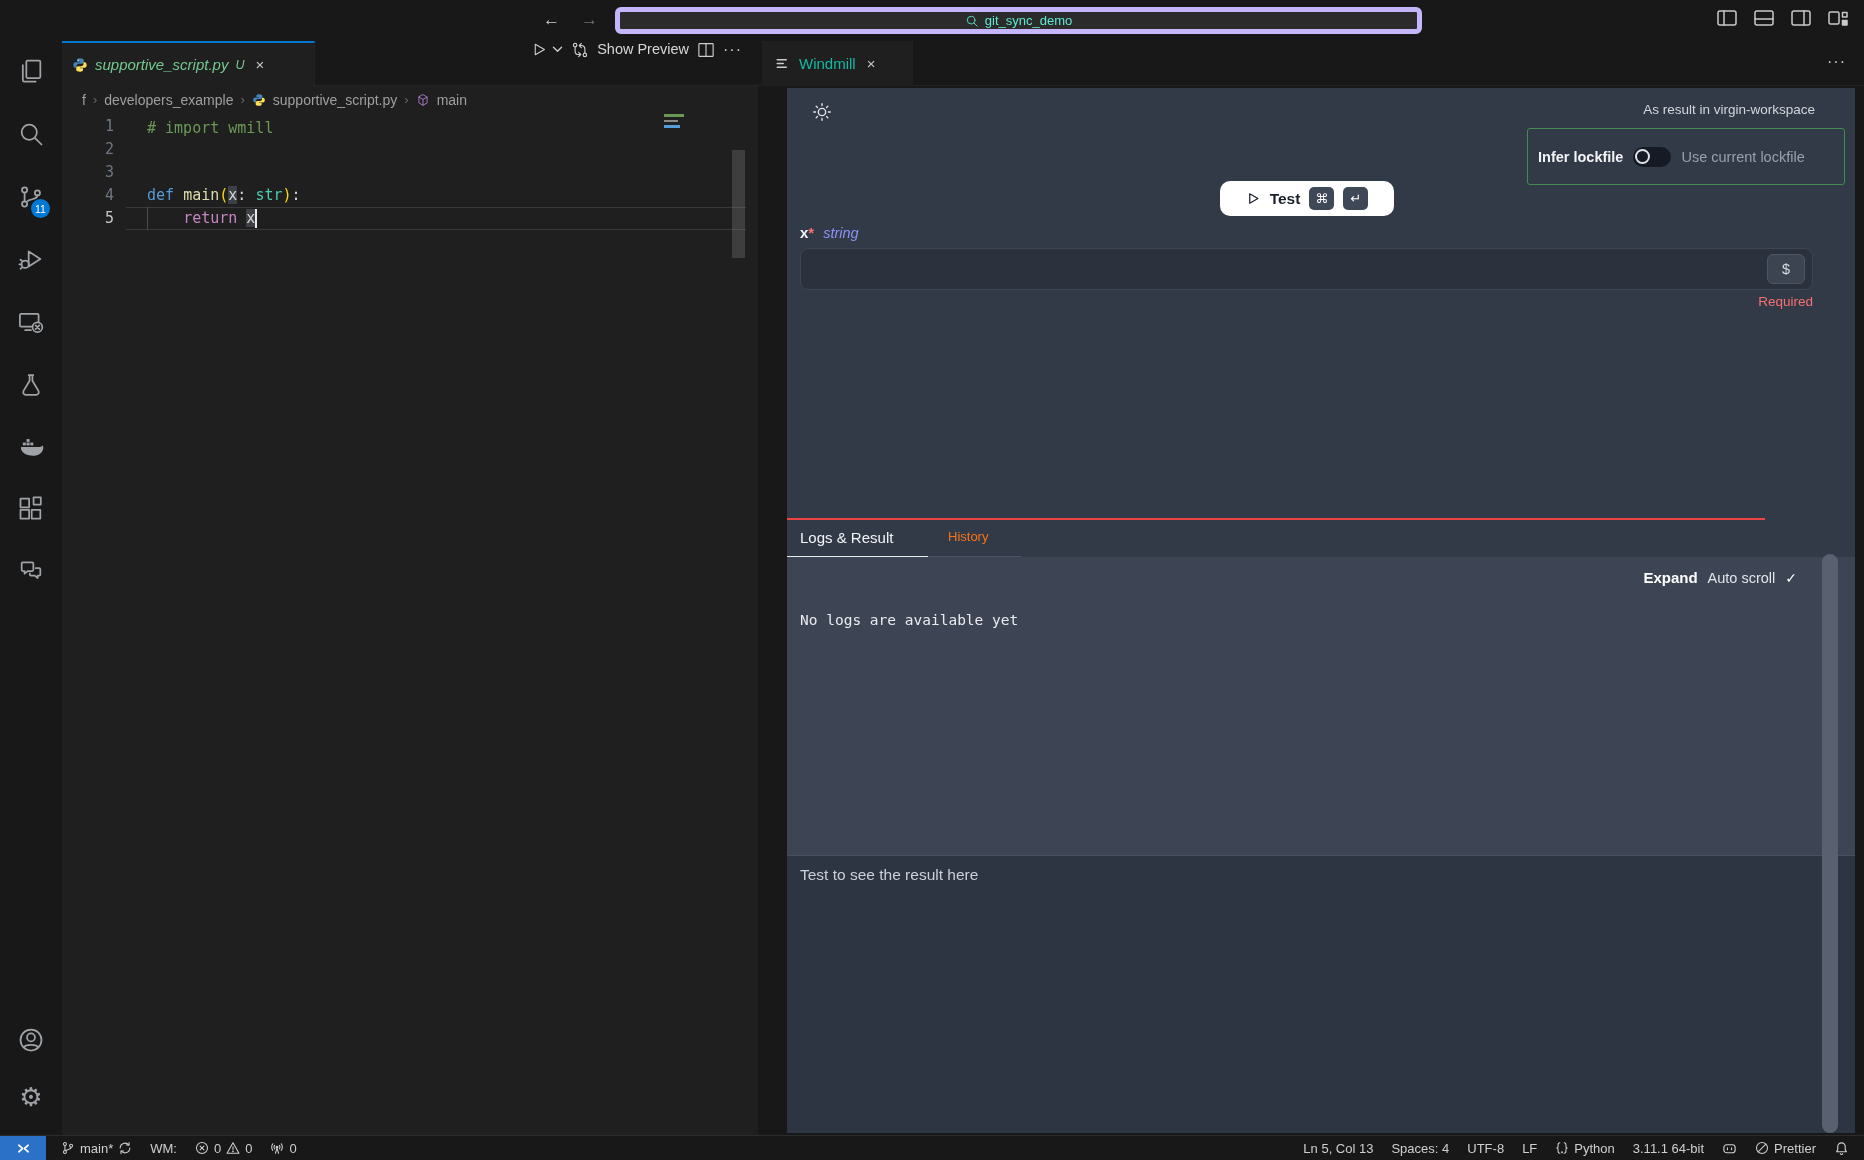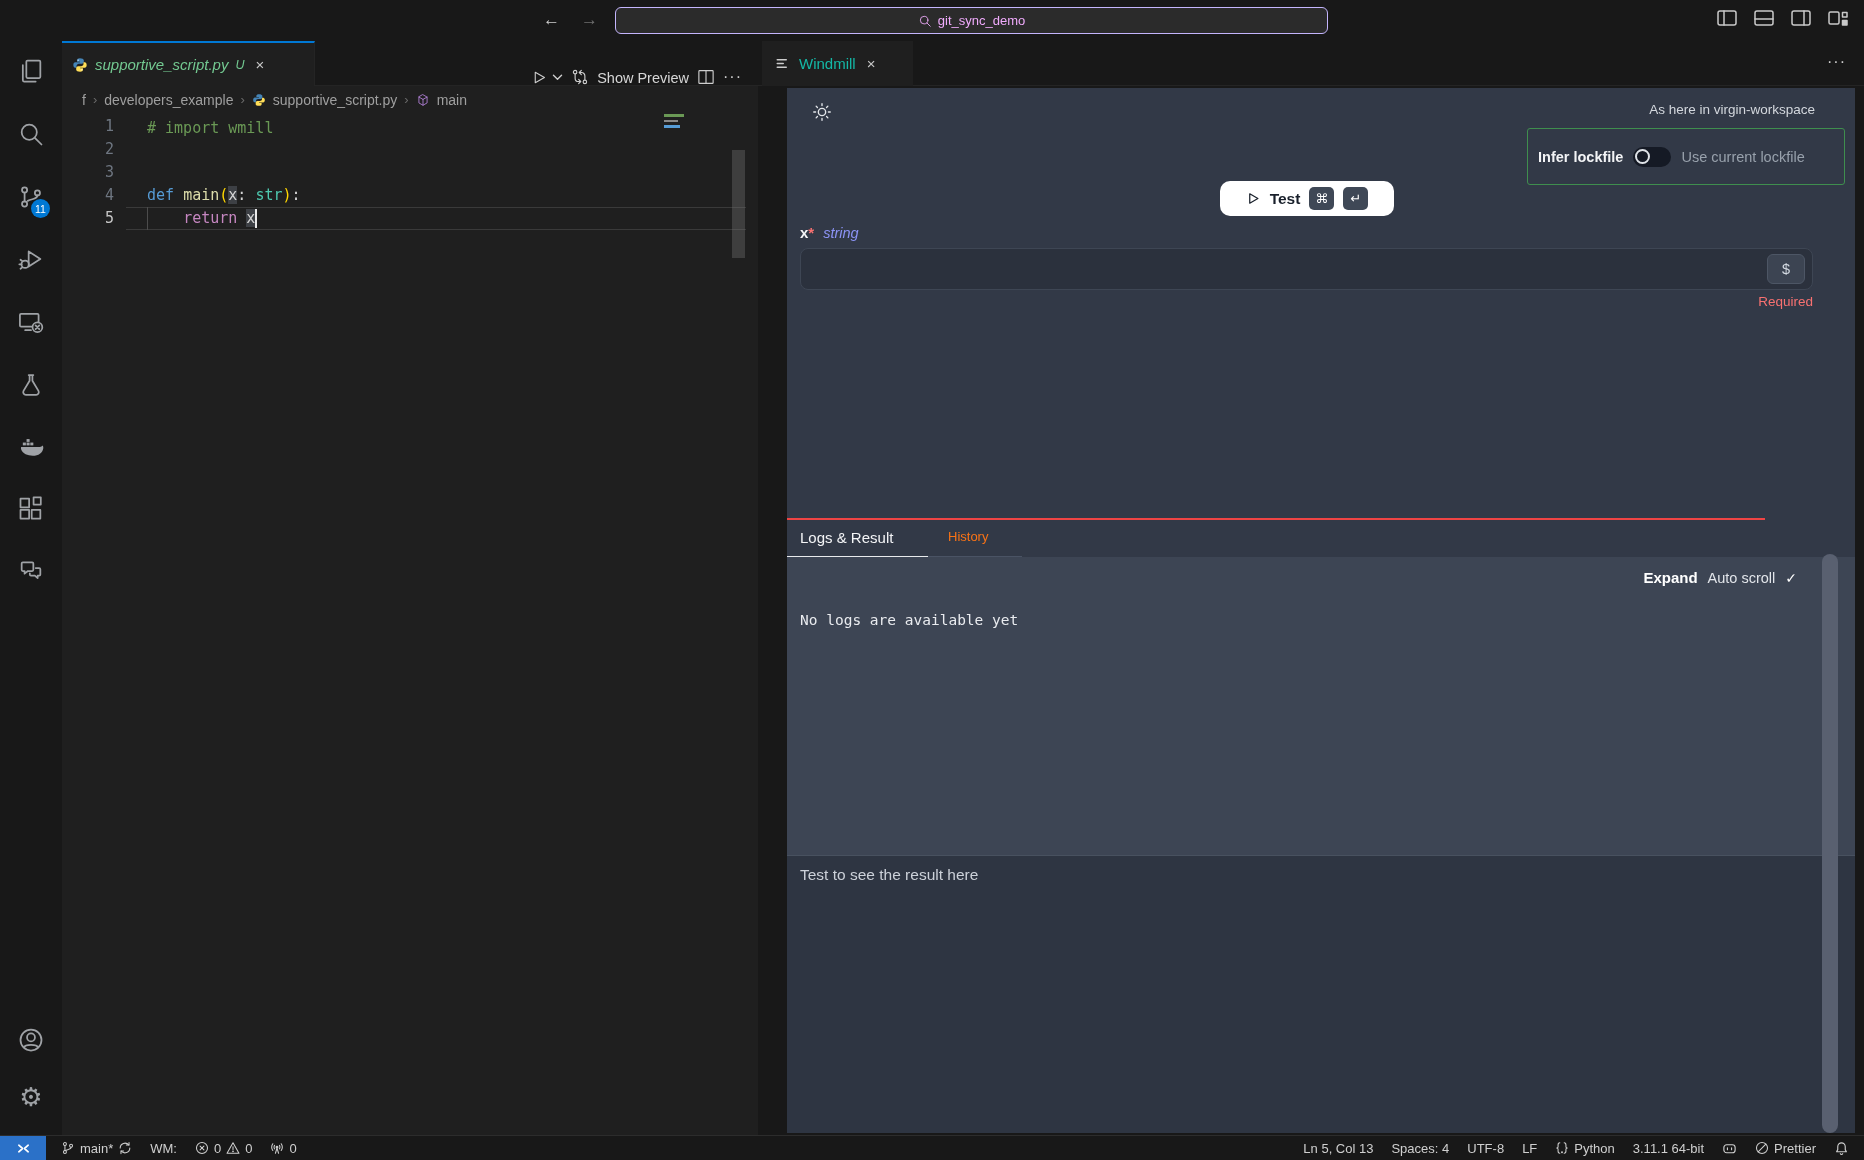--- a/index.html
+++ b/index.html
@@ -5,39 +5,39 @@
   * { margin:0; padding:0; box-sizing:border-box; }
   html,body { width:1864px; height:1160px; overflow:hidden; }
   body { font-family:"Liberation Sans", sans-serif; background:#1f1f1f; position:relative; color:#ccc; }
   svg { display:block; }
   .ico { stroke:currentColor; fill:none; stroke-width:1.5; stroke-linecap:round; stroke-linejoin:round; }
 
   
   #titlebar { position:absolute; left:0; top:0; width:1864px; height:41px; background:#181818; }
   #nav-back { position:absolute; left:543px; top:10px; font-size:17px; color:#cfcfcf; }
   #nav-fwd  { position:absolute; left:581px; top:10px; font-size:17px; color:#6f6f6f; }
-  #cmdcenter { position:absolute; left:615px; top:7px; width:713px; height:27px; background:#2b2b2b;
-    border:1px solid #c4b5fd; border-radius:6px; display:flex; align-items:center; justify-content:center;
-    gap:6px; color:#f0abfc; font-size:13px; }
+  #cmdcenter { position:absolute; left:615px; top:7px; width:807px; height:27px; background:#2b2b2b;
+    border:5px solid #c4b5fd; border-radius:6px; display:flex; align-items:center; justify-content:center;
+    gap:6px; color:#5eead4; font-size:13px; }
   #tb-icons { position:absolute; right:16px; top:10px; display:flex; gap:17px; color:#c9c9c9; }
 
   
   #activitybar { position:absolute; left:0; top:41px; width:62px; height:1094px; background:#181818; color:#9fa2a6; }
   .ab-item { position:absolute; left:17px; width:28px; height:28px; }
   #scm-badge { position:absolute; left:31px; top:158px; width:19px; height:19px; border-radius:50%;
     background:#0078d4; color:#fff; font-size:10.5px; display:flex; align-items:center; justify-content:center; }
 
   
   #g1-tabrow { position:absolute; left:62px; top:41px; width:696px; height:45px; background:#181818; border-bottom:1px solid #242424; }
   #g1-tab { position:absolute; left:0; top:0; width:253px; height:45px; background:#1f1f1f;
     border-top:2px solid #0078d4; border-right:1px solid #242424; display:flex; align-items:center; gap:7px; padding:0 10px; }
   #g1-tab .lbl { font-style:italic; color:#73c991; font-size:15px; }
   #g1-tab .mod { color:#73c991; font-size:12.5px; font-style:italic; }
   #g1-tab .cls { color:#c8c8c8; font-size:15px; margin-left:4px; }
-  #g1-actions { position:absolute; right:0; top:0; height:45px; display:flex; align-items:flex-end; gap:8px; padding-right:16px; color:#cfcfcf; }
+  #g1-actions { position:absolute; right:0; top:0; height:45px; display:flex; align-items:flex-start; gap:8px; padding-right:16px; color:#cfcfcf; }
   #g1-actions .txt { font-size:14.5px; color:#d6d6d6; }
   #g2-tabrow { position:absolute; left:758px; top:41px; width:1106px; height:45px; background:#181818; border-bottom:1px solid #242424; }
   #g2-tab { position:absolute; left:4px; top:0; width:151px; height:45px; background:#1f1f1f;
     display:flex; align-items:center; gap:9px; padding:0 13px; }
   #g2-tab .lbl { color:#14b8a6; font-size:15px; }
   #g2-tab .cls { color:#c8c8c8; font-size:15px; margin-left:2px; }
   .dots { font-size:16px; color:#cdcdcd; letter-spacing:1px; }
   #g2-more { position:absolute; right:18px; top:12px; }
 
   
@@ -333,21 +333,21 @@
 </div>
 
 <div id="webview">
   <div id="panel">
     <span id="wm-sun">
         <svg class="ico" width="22" height="22" viewBox="0 0 24 24">
           <circle cx="12" cy="12" r="4"></circle>
           <path d="M12 3v2M12 19v2M3 12h2M19 12h2M5.6 5.6 7 7M17 17l1.4 1.4M18.4 5.6 17 7M7 17l-1.4 1.4"></path>
         </svg>
       </span>
-    <div id="wm-context">As here in virgin-workspace</div>
+    <div id="wm-context">As result in virgin-workspace</div>
 
     <div id="lockbox">
       <span class="l1">Infer lockfile</span>
       <span id="toggle">
           <span class="knob"></span>
         </span>
       <span class="l2">Use current lockfile</span>
     </div>
 
     <div id="testbtn">

